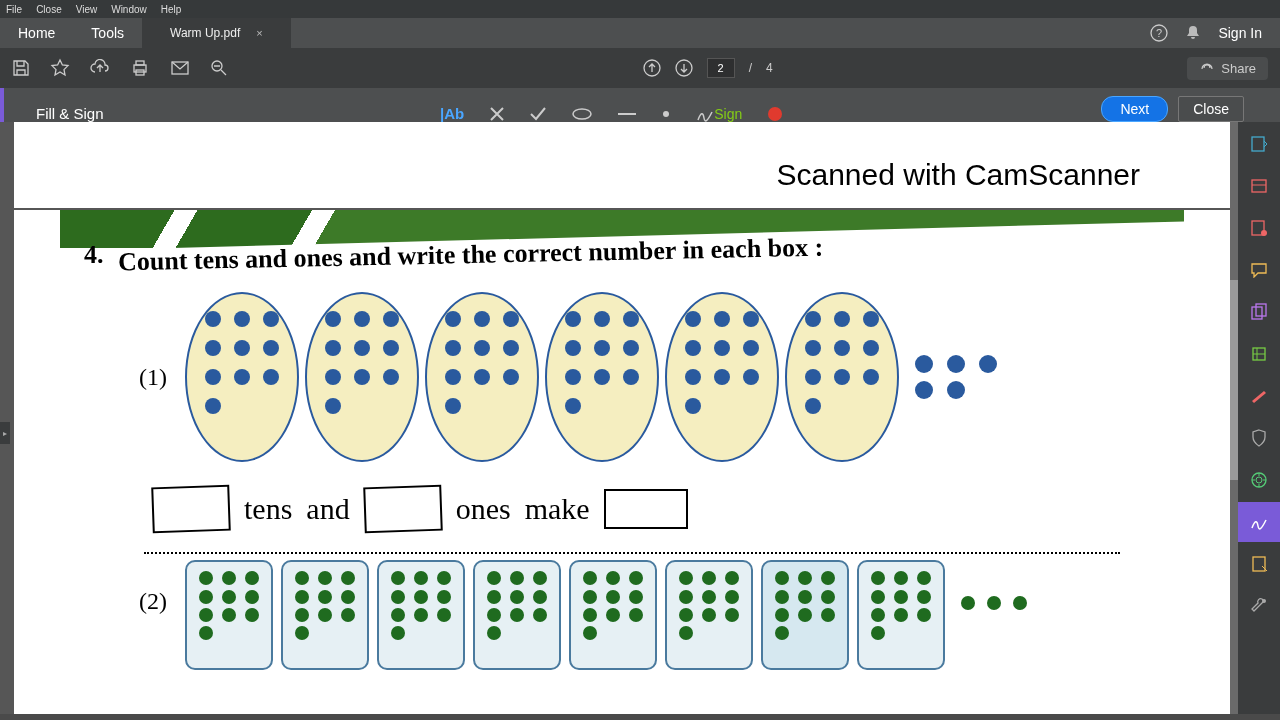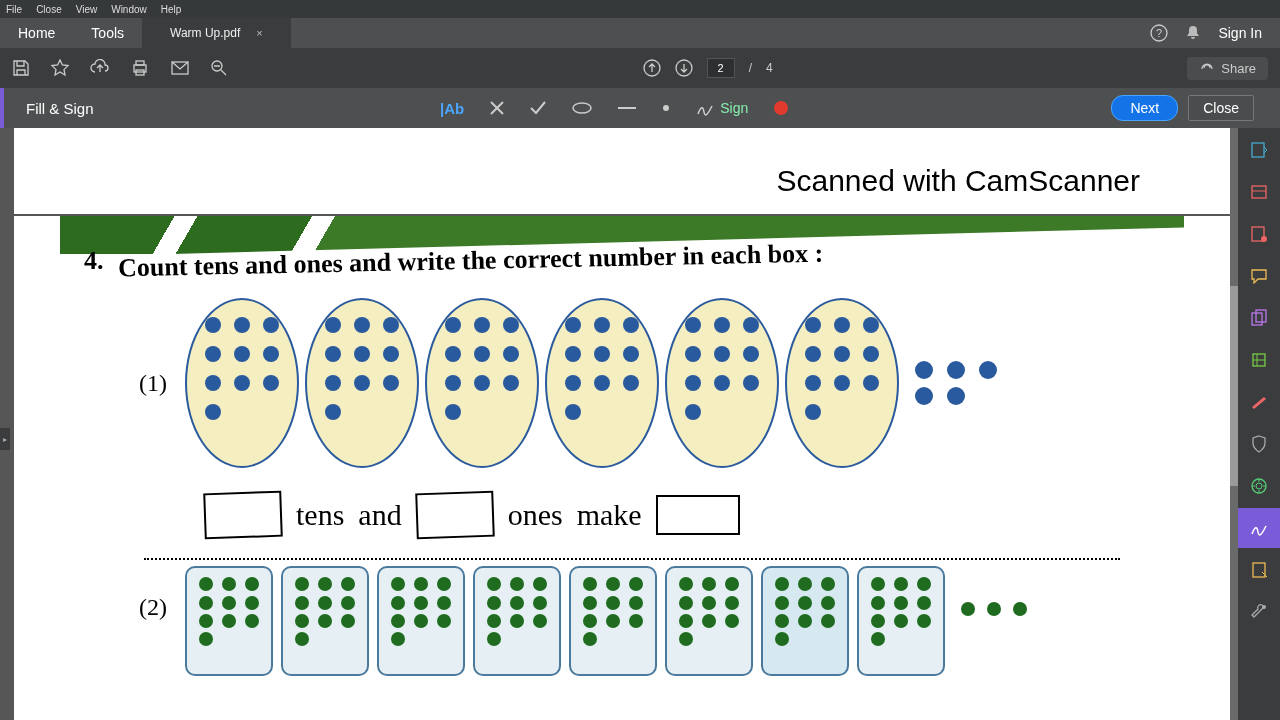--- a/index.html
+++ b/index.html
@@ -19,21 +19,21 @@
   .signin { font-size: 14px; }
 
   
   .toolbar1 { background: #3a3c3d; height: 40px; display: flex; align-items: center; padding: 0 12px; gap: 20px; }
   .toolbar1 .spacer { flex: 1; }
   .page-nav { display: flex; align-items: center; gap: 14px; color: #ccc; font-size: 12px; }
   .page-input { width: 28px; height: 20px; background: #2e2f30; border: 1px solid #555; color: #fff; text-align: center; font-size: 11px; }
   .share-btn { background: #4a4c4d; border-radius: 4px; padding: 4px 12px; display: flex; align-items: center; gap: 6px; color: #ccc; font-size: 13px; }
 
   
-  .toolbar2 { background: #4d4f50; height: 40px; display: flex; align-items: center; padding: 0 26px; gap: 22px; position: relative; }
+  .toolbar2 { background: #4d4f50; height: 34px; display: flex; align-items: flex-end; padding: 0 36px; gap: 22px; position: relative; }
   .toolbar2 .strip { position:absolute; left:0; top:0; bottom:0; width:4px; background:#7a5bd8; }
   .fillsign-label { font-size: 15px; color: #fff; }
   .toolbar2 .mid { position: absolute; left: 440px; display: flex; align-items: center; gap: 26px; }
   .btn-next { background: #1473e6; border: 1px solid #4aa6ff; color: #fff; padding: 4px 18px; border-radius: 12px; font-size: 14px; }
   .btn-close { background: #4a4c4d; border: 1px solid #777; color: #fff; padding: 4px 14px; border-radius: 2px; font-size: 14px; }
   .toolbar2 .right { margin-left: auto; display: flex; gap: 10px; }
   .red-dot { width: 14px; height: 14px; background: #e03a2e; border-radius: 50%; }
 
   
   .main { display: flex; height: 592px; }
@@ -44,21 +44,21 @@
   .page-main { position: absolute; left: 14px; right: 8px; top: 88px; bottom: 0; background: #fff; overflow: hidden; }
   .green-strip { position:absolute; top:0; left:46px; right:46px; height:38px; background:linear-gradient(120deg,#2d6b1e 0 10%,#fff 10% 12%,#2d6b1e 12% 22%,#fff 22% 24%,#3d7a28 24% 100%); clip-path: polygon(0 0,100% 0,100% 30%,10% 100%,0 100%);} 
   .content { position:absolute; left:70px; right:50px; top:30px; bottom:0; color:#000; font-family:"Times New Roman",serif; }
   .qnum { font-size:26px; font-weight:bold; }
   .qtext { font-size:26px; font-weight:bold; transform: rotate(-1.2deg); display:inline-block; margin-left:10px;}
   .row1 { display:flex; align-items:center; margin-top:22px; margin-left:55px;}
   .subnum { font-size:24px; margin-right:18px; }
   .egg { width:114px; height:170px; border:2px solid #2a5a9e; border-radius:50%; background:#f5eec0; margin-right:6px; position:relative; flex-shrink:0;}
   .loosedots { display:flex; flex-wrap:wrap; width:90px; gap:8px 14px; margin-left:10px; align-content:center;}
   .bdot{ width:18px; height:18px; background:#2a5a9e; border-radius:50%; }
-  .answer-row { display:flex; align-items:center; margin-top:24px; margin-left:120px; font-size:30px; gap:14px;}
+  .answer-row { display:flex; align-items:center; margin-top:24px; margin-left:68px; font-size:30px; gap:14px;}
   .box { width:78px; height:46px; border:2px solid #000; transform:rotate(-2deg); }
   .box2 { width:84px; height:40px; border:2px solid #000; }
   .dashed { border-top:2px dotted #000; margin:20px 60px 0 60px; }
   .row2 { display:flex; align-items:flex-start; margin-top:6px; margin-left:55px;}
   .card { width:88px; height:110px; border:2px solid #4a7a9e; border-radius:10px; background:#e6f0f4; margin-right:8px; position:relative; flex-shrink:0;}
   .gdot{ width:14px; height:14px; background:#1f6b1f; border-radius:50%; }
   .card.h { background:#d6e8f0; }
 
   .egg-dots{ position:absolute; inset:12px; display:grid; grid-template-columns:repeat(3,1fr); grid-template-rows:repeat(5,1fr); gap:2px; place-items:center; }
   .card-dots{ position:absolute; inset:8px; display:grid; grid-template-columns:repeat(3,1fr); grid-template-rows:repeat(5,1fr); gap:2px; place-items:center; }
@@ -193,21 +193,21 @@
     <span>
         <svg width="18" height="4">
           <line x1="0" y1="2" x2="18" y2="2" stroke="#ccc" stroke-width="2"></line>
         </svg>
       </span>
     <span>
         <svg width="8" height="8">
           <circle cx="4" cy="4" r="3" fill="#ccc"></circle>
         </svg>
       </span>
-    <span style="display:flex;align-items:center;gap:6px;color:#86efac;font-size:14px;">
+    <span style="display:flex;align-items:center;color:#84cc16;font-size:14px;">
       <svg width="18" height="16">
           <path d="M2 14c3-8 5-8 6-2s4 2 8-6" stroke="#ccc" stroke-width="1.5" fill="none"></path>
         </svg>
       <span>Sign</span>
     </span>
     <span class="red-dot"></span>
   </div>
   <div class="right">
     <div class="btn-next">Next</div>
     <div class="btn-close">Close</div>

